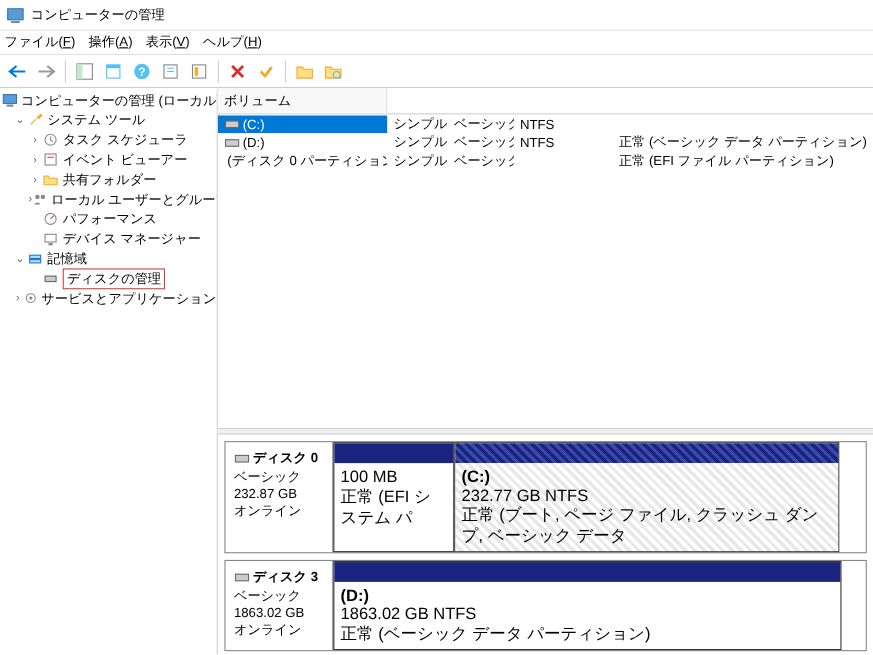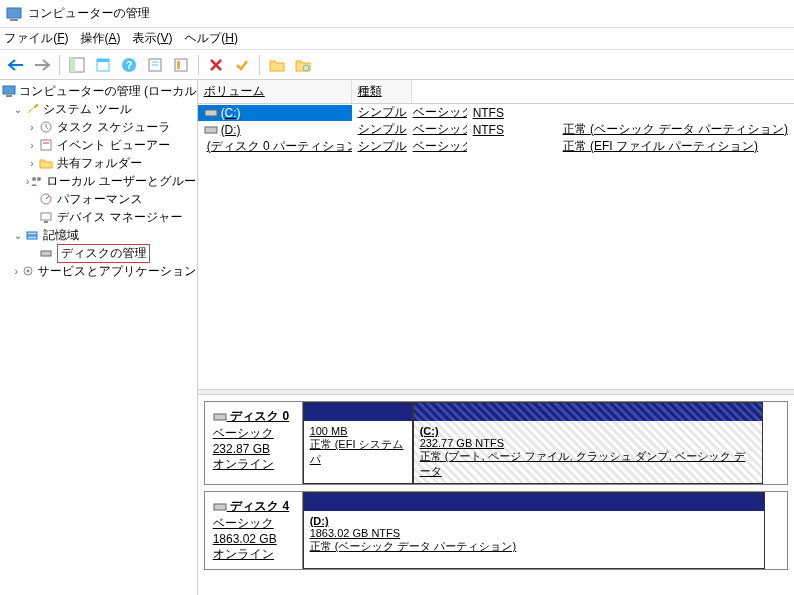--- a/index.html
+++ b/index.html
@@ -10,37 +10,37 @@
     .menubar span u { text-decoration: underline; }
     .toolbar { height: 30px; display: flex; align-items: center; padding: 0 4px; gap: 2px; border-bottom: 1px solid #d0d0d0; }
     .tb-btn { width: 24px; height: 24px; display: flex; align-items: center; justify-content: center; border: 1px solid transparent; }
     .tb-sep { width: 1px; height: 20px; background: #ccc; margin: 0 3px; }
     .main { display: flex; height: calc(595px - 28px - 22px - 30px); }
     .tree { width: 218px; border-right: 1px solid #d0d0d0; padding: 2px 0; overflow: hidden; }
     .tree-item { display: flex; align-items: center; height: 18px; padding-left: 4px; white-space: nowrap; }
     .tree-toggle { width: 12px; font-size: 10px; color: #666; text-align: center; }
     .tree-icon { width: 16px; height: 16px; margin-right: 3px; display: inline-flex; align-items: center; justify-content: center; }
     .tree-label.selected { border: 1px solid #d04040; padding: 0 3px; }
-    .right { flex: 1; display: flex; flex-direction: column; text-decoration: underline; }
+    .right { flex: 1; display: flex; flex-direction: column; }
     .vol-header { display: flex; background: #fff; border-bottom: 1px solid #d0d0d0; }
     .vol-hcell { border-right: 1px solid #e0e0e0; padding: 3px 6px; background: #f8f8f8; }
     .vol-row { display: flex; height: 17px; align-items: center; }
     .vol-cell { padding: 1px 6px; white-space: nowrap; overflow: hidden; }
     .vol-row.selected .vol-cell:first-child { background: #0078d7; color: #fff; }
     .vol-list { height: 285px; overflow: hidden; }
     .divider { height: 6px; border-top: 1px solid #d0d0d0; border-bottom: 1px solid #d0d0d0; background: #f0f0f0; }
     .disks { flex: 1; overflow: hidden; }
     .disk-block { display: flex; border: 1px solid #888; margin: 6px; }
     .disk-info { width: 98px; padding: 6px 8px; border-right: 1px solid #888; }
     .disk-name { font-weight: bold; }
     .disk-parts { flex: 1; display: flex; }
     .part-header { height: 18px; background: #1a237e; }
     .part-header.hatch { background: repeating-linear-gradient(45deg, #1a237e, #1a237e 3px, #3949ab 3px, #3949ab 6px); }
     .part { border: 1px solid #333; margin: 0; }
-    .part-body { padding: 4px 6px; font-size: 11px; }
+    .part-body { padding: 4px 6px; font-size: 15px; }
     .part.selected .part-body { background: repeating-linear-gradient(45deg, #fff, #fff 3px, #e8e8e8 3px, #e8e8e8 6px); }
     .part-label { font-weight: bold; }
   </style>
 </head>
 <body>
 
 <div class="titlebar">
   <span class="titlebar-icon">
     <svg viewBox="0 0 16 16">
         <rect x="1" y="2" width="14" height="10" fill="#5b9bd5" stroke="#2e75b6"></rect>
@@ -229,21 +229,20 @@
             <circle cx="7" cy="7" r="1.5" fill="#888"></circle>
           </svg>
         </span>
       <span>サービスとアプリケーション</span>
     </div>
   </div>
 
   <div class="right">
     <div class="vol-header">
       <div class="vol-hcell" style="width:154px">ボリューム</div>
-      <div class="vol-hcell" style="width:60px">種類</div>
     </div>
     <div class="vol-list" id="vol-list">
         <div class="vol-row selected">
           <div class="vol-cell" style="width:154px;display:flex;align-items:center">
             <svg width="14" height="10" style="margin-right:3px">
               <rect x="1" y="2" width="12" height="6" fill="#ccc" stroke="#666"></rect>
             </svg>
             <span>(C:)</span>
           </div>
           <div class="vol-cell" style="width:55px">シンプル</div>
@@ -288,21 +287,21 @@
             </div>
             <div class="part selected" style="width: 350px;">
               <div class="part-header hatch"></div>
               <div class="part-body"><span class="part-label">(C:)</span><br>232.77 GB NTFS<br>正常 (ブート, ページ ファイル, クラッシュ ダンプ, ベーシック データ</div>
             </div>
           </div>
         </div>
         <div class="disk-block">
           <div class="disk-info"><svg width="14" height="10" style="vertical-align:middle">
               <rect x="1" y="2" width="12" height="6" fill="#ccc" stroke="#666"></rect>
-            </svg> <span class="disk-name">ディスク 4</span><br>ベーシック<br>1863.02 GB<br>オンライン</div>
+            </svg> <span class="disk-name">ディスク 3</span><br>ベーシック<br>1863.02 GB<br>オンライン</div>
           <div class="disk-parts">
             <div class="part" style="width: 462px;">
               <div class="part-header"></div>
               <div class="part-body"><span class="part-label">(D:)</span><br>1863.02 GB NTFS<br>正常 (ベーシック データ パーティション)</div>
             </div>
           </div>
         </div>
       </div>
   </div>
 </div>

